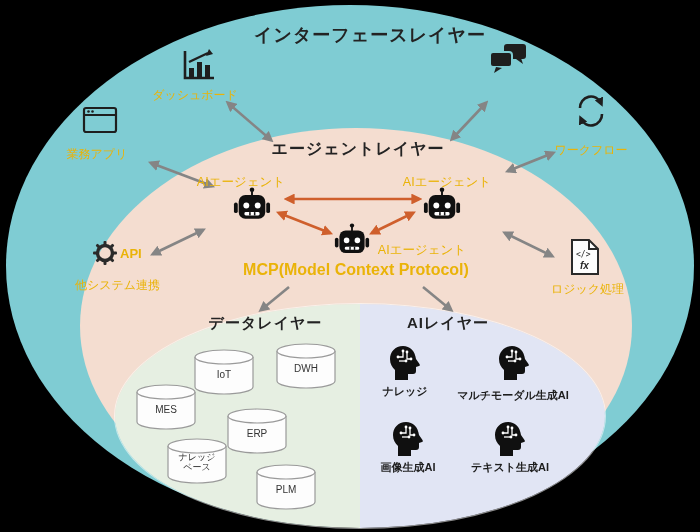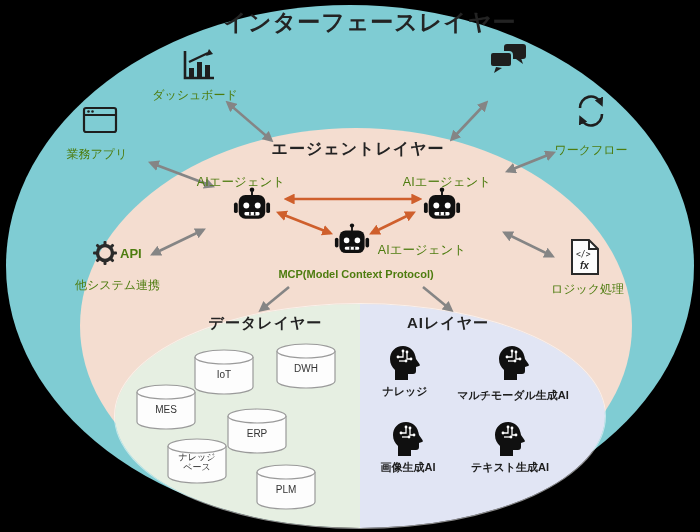--- a/index.html
+++ b/index.html
@@ -7,29 +7,29 @@
          font-family:"Liberation Sans","DejaVu Sans",sans-serif;color:#262626;}
   .ellipse{position:absolute;border-radius:50%;}
   #if-ellipse{left:6px;top:5px;width:688px;height:522px;background:#7fccd3;z-index:1;}
   #ag-ellipse{left:80px;top:128px;width:552px;height:396px;background:#f4ddd0;z-index:2;}
   #bottom-ellipse{left:115px;top:304px;width:490px;height:224px;border-radius:50%;
       overflow:hidden;z-index:3;position:absolute;box-shadow:0 0 0 1px rgba(255,255,255,.55);}
   #bottom-ellipse .half{position:absolute;top:0;height:100%;width:50%;}
   #data-half{left:0;background:#e6efe2;}
   #ai-half{left:50%;background:#e1e5f4;}
   .arrows{position:absolute;left:0;top:0;z-index:4;}
-  .lbl{position:absolute;z-index:5;text-align:center;font-size:12px;line-height:1.25;color:#4d7c0f;}
+  .lbl{position:absolute;z-index:5;text-align:center;font-size:12px;line-height:1.25;color:#eab308;}
   .title{font-weight:bold;color:#232323;}
-  #if-title{left:0;right:0;top:8px;font-size:23px;letter-spacing:1px;margin-left:40px;}
+  #if-title{left:0;right:0;top:24px;font-size:18px;letter-spacing:1px;margin-left:40px;}
   #ag-title{left:248px;width:220px;top:139px;font-size:16px;letter-spacing:1px;}
   #data-title{left:203px;width:125px;top:314px;font-size:15px;letter-spacing:1px;}
   #ai-title{left:398px;width:100px;top:314px;font-size:15px;letter-spacing:1px;}
   .icon{position:absolute;z-index:5;}
   .agent-lbl{font-size:12.5px;margin-top:6px;}
-  #mcp-lbl{left:236px;width:240px;top:268px;font-size:11px;font-weight:600;}
+  #mcp-lbl{left:236px;width:240px;top:260px;font-size:16px;font-weight:600;}
   .cyl{position:absolute;z-index:5;width:62px;height:46px;}
   .cyl .cyl-lbl{position:absolute;left:0;right:0;top:20px;font-size:10px;text-align:center;color:#333;}
   .cyl .two-line{top:14px;font-size:9px;white-space:pre-line;line-height:1.15;}
   .ai-item-lbl{font-size:11px;font-weight:600;color:#1d1d1d;}
 </style>
 </head>
 <body>
 
 <div class="stage">
 

